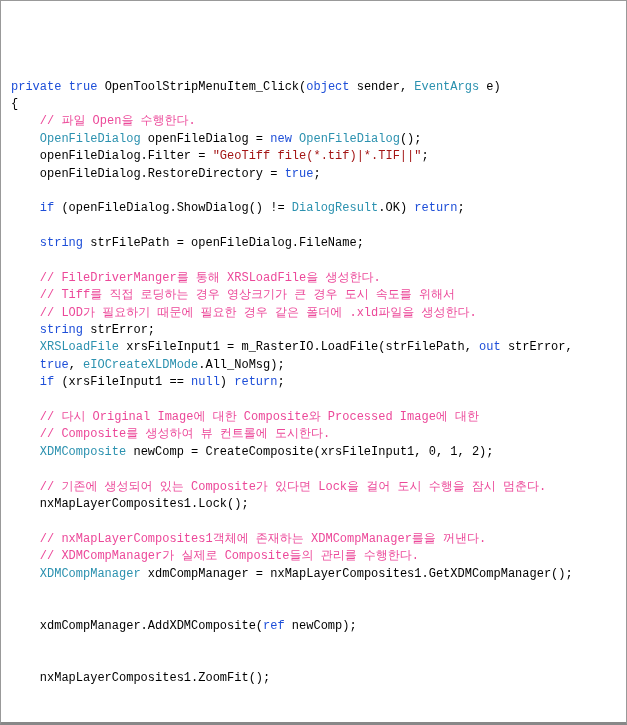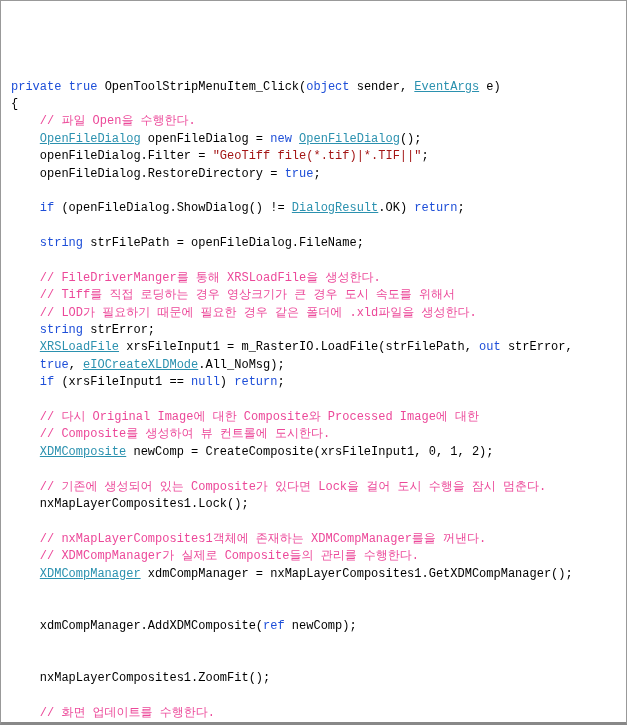--- a/index.html
+++ b/index.html
@@ -15,21 +15,21 @@
       color: #000000;
       width: 627px;
       height: 725px;
       padding: 8px 10px;
       border: 1px solid #999;
       border-bottom: 3px solid #888;
       white-space: pre;
       overflow: hidden;
     }
     .kw   { color: #1d4ed8; font-family: Liberation Mono, monospace; }  
-    .type { color: #2b91af; text-decoration: underline; }  
+    .type { color: #2b91af; }  
     .str  { color: #a31515; }  
     .cmt  { color: #ec4899; }  
     .text { color: #000000; }
   </style>
 </head>
 <body>
 
 
 
 <div id="code-block"><span class="kw">private</span><span class="text"> </span><span class="kw">true</span><span class="text"> OpenToolStripMenuItem_Click(</span><span class="kw">object</span><span class="text"> sender, </span><span class="type">EventArgs</span><span class="text"> e)
@@ -61,19 +61,19 @@
     </span><span class="cmt">// nxMapLayerComposites1객체에 존재하는 XDMCompManager를을 꺼낸다.</span><span class="text">
     </span><span class="cmt">// XDMCompManager가 실제로 Composite들의 관리를 수행한다.</span><span class="text">
     </span><span class="type">XDMCompManager</span><span class="text"> xdmCompManager = nxMapLayerComposites1.GetXDMCompManager();
 
     </span><span class="text">
     xdmCompManager.AddXDMComposite(</span><span class="kw">ref</span><span class="text"> newComp);
 
     </span><span class="text">
     nxMapLayerComposites1.ZoomFit();
 
-    </span><span class="cmt">// 화면 업데이트를 수행한다.</span><span class="text">
+    </span><span class="text">
     nxMapLayerComposites1.Invalidate();
 
     </span></div>
 
 
 
 
 </body></html>

